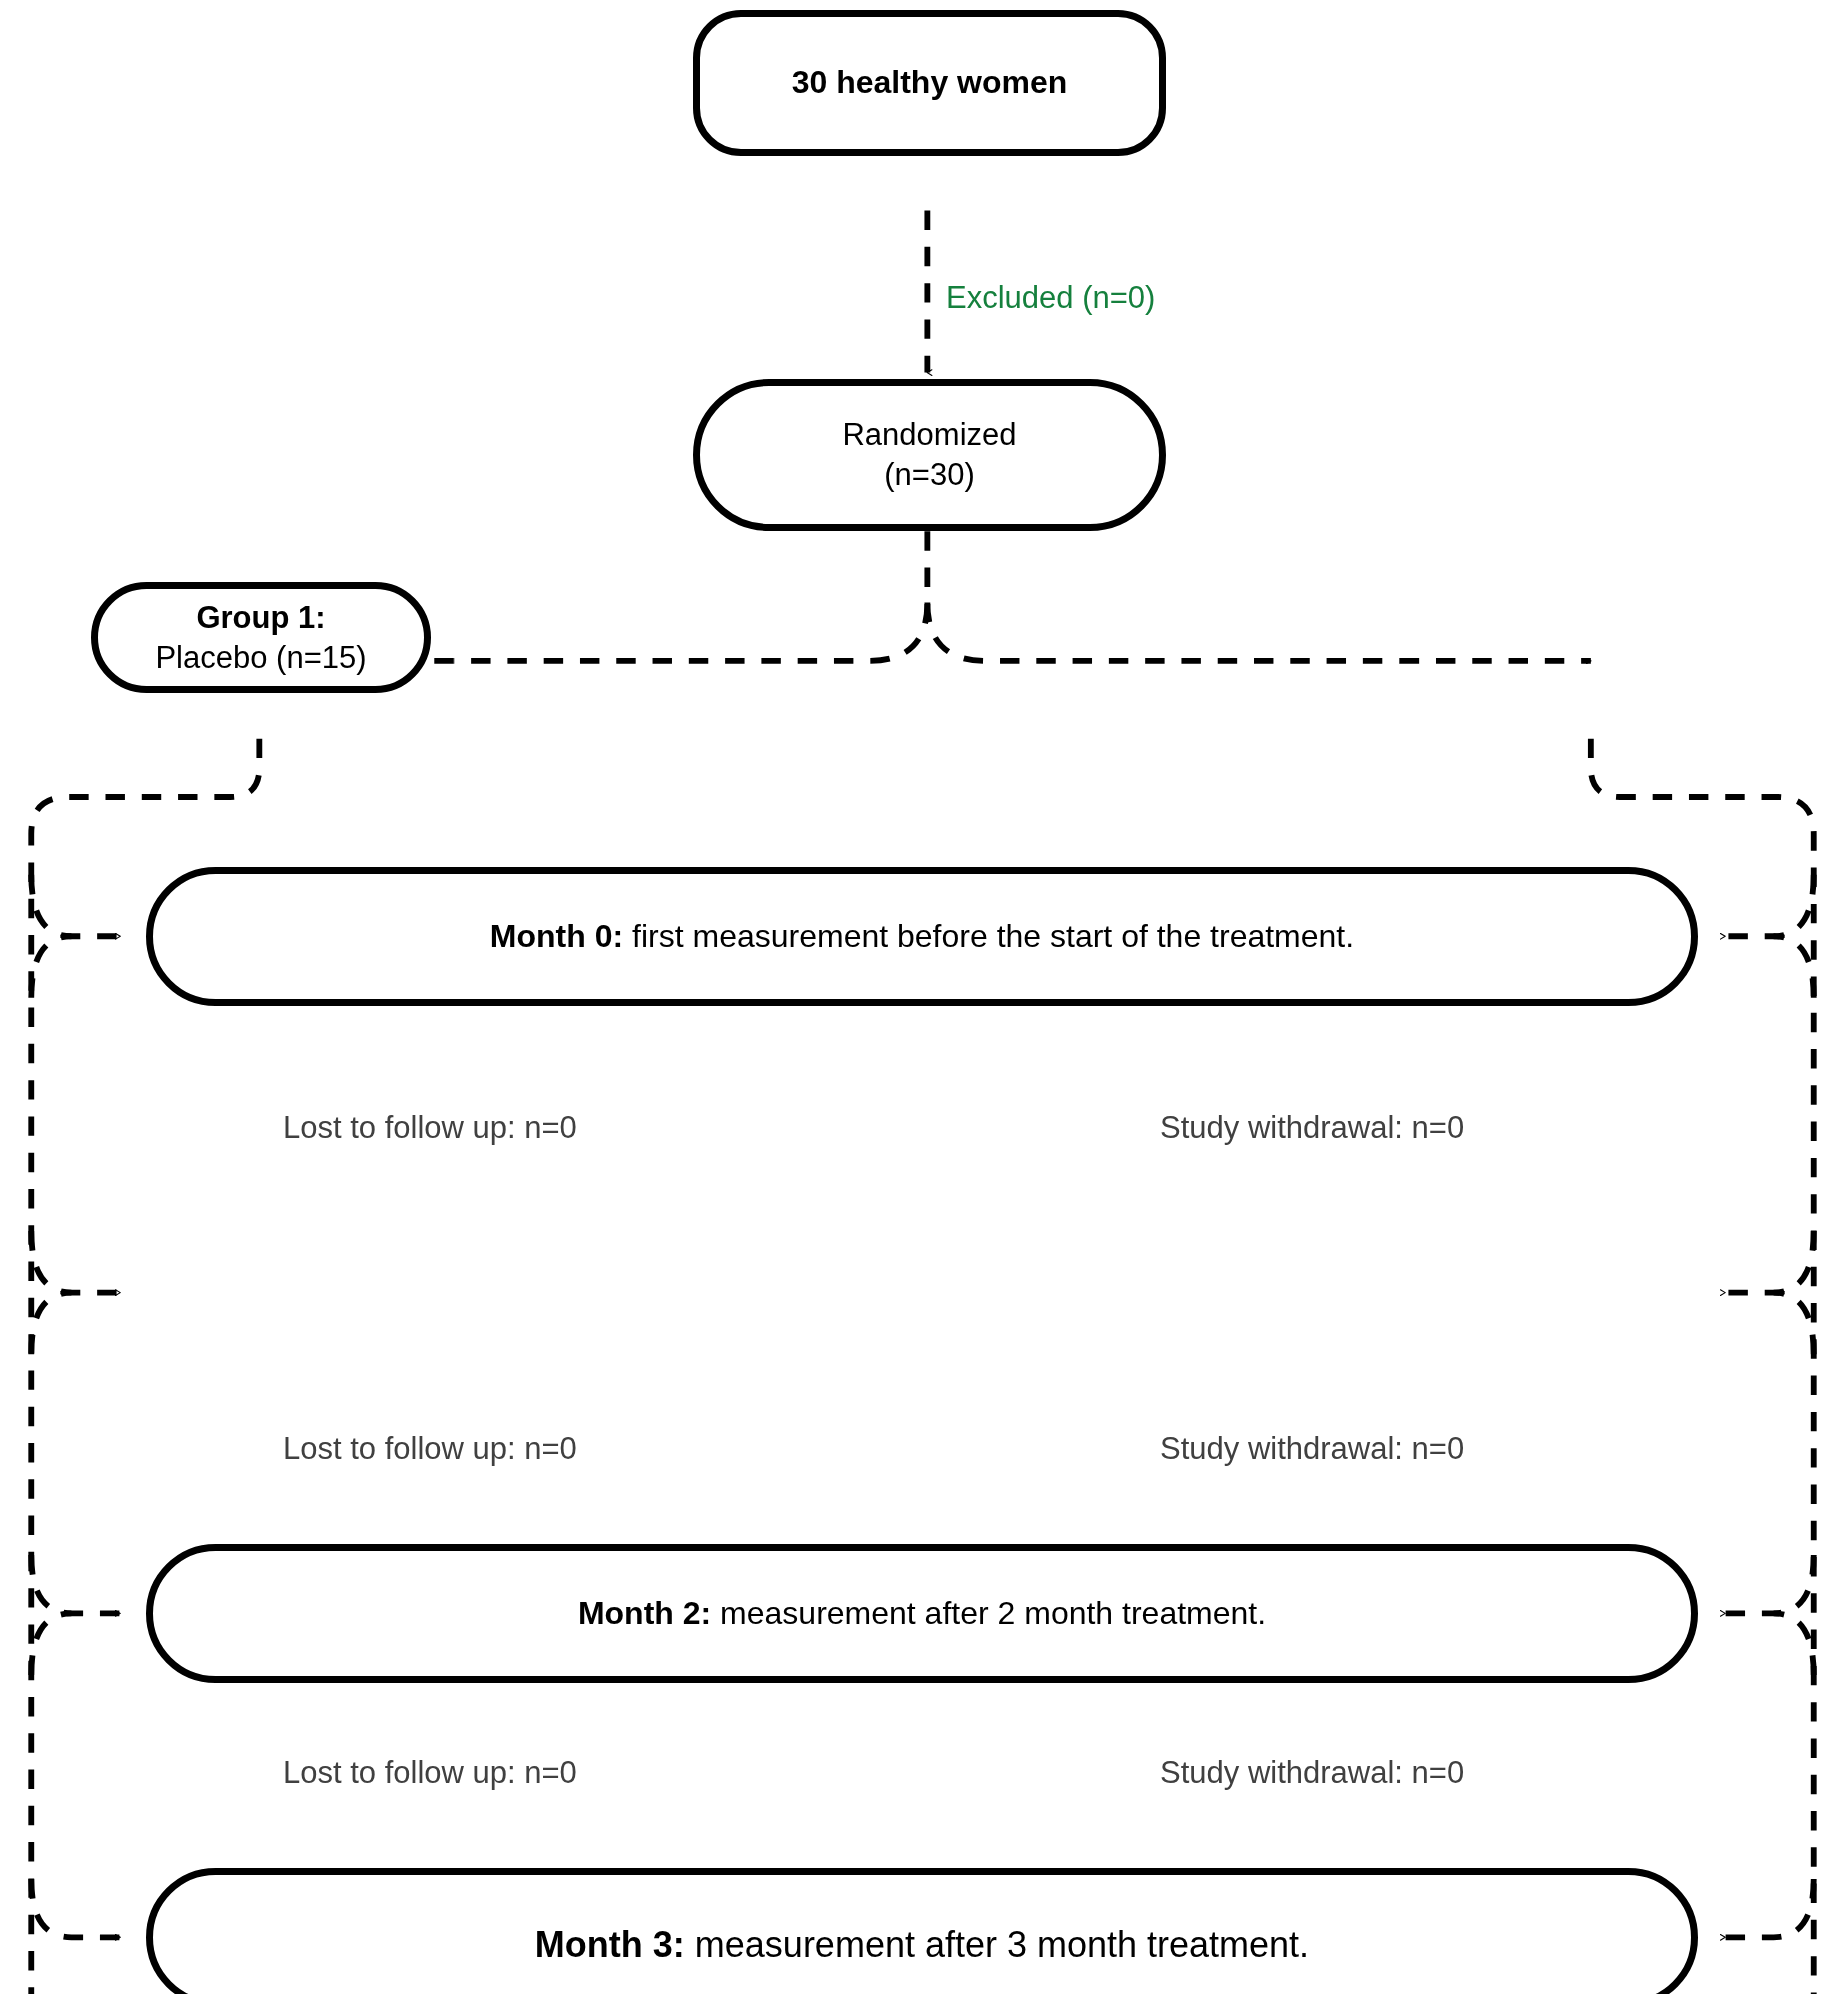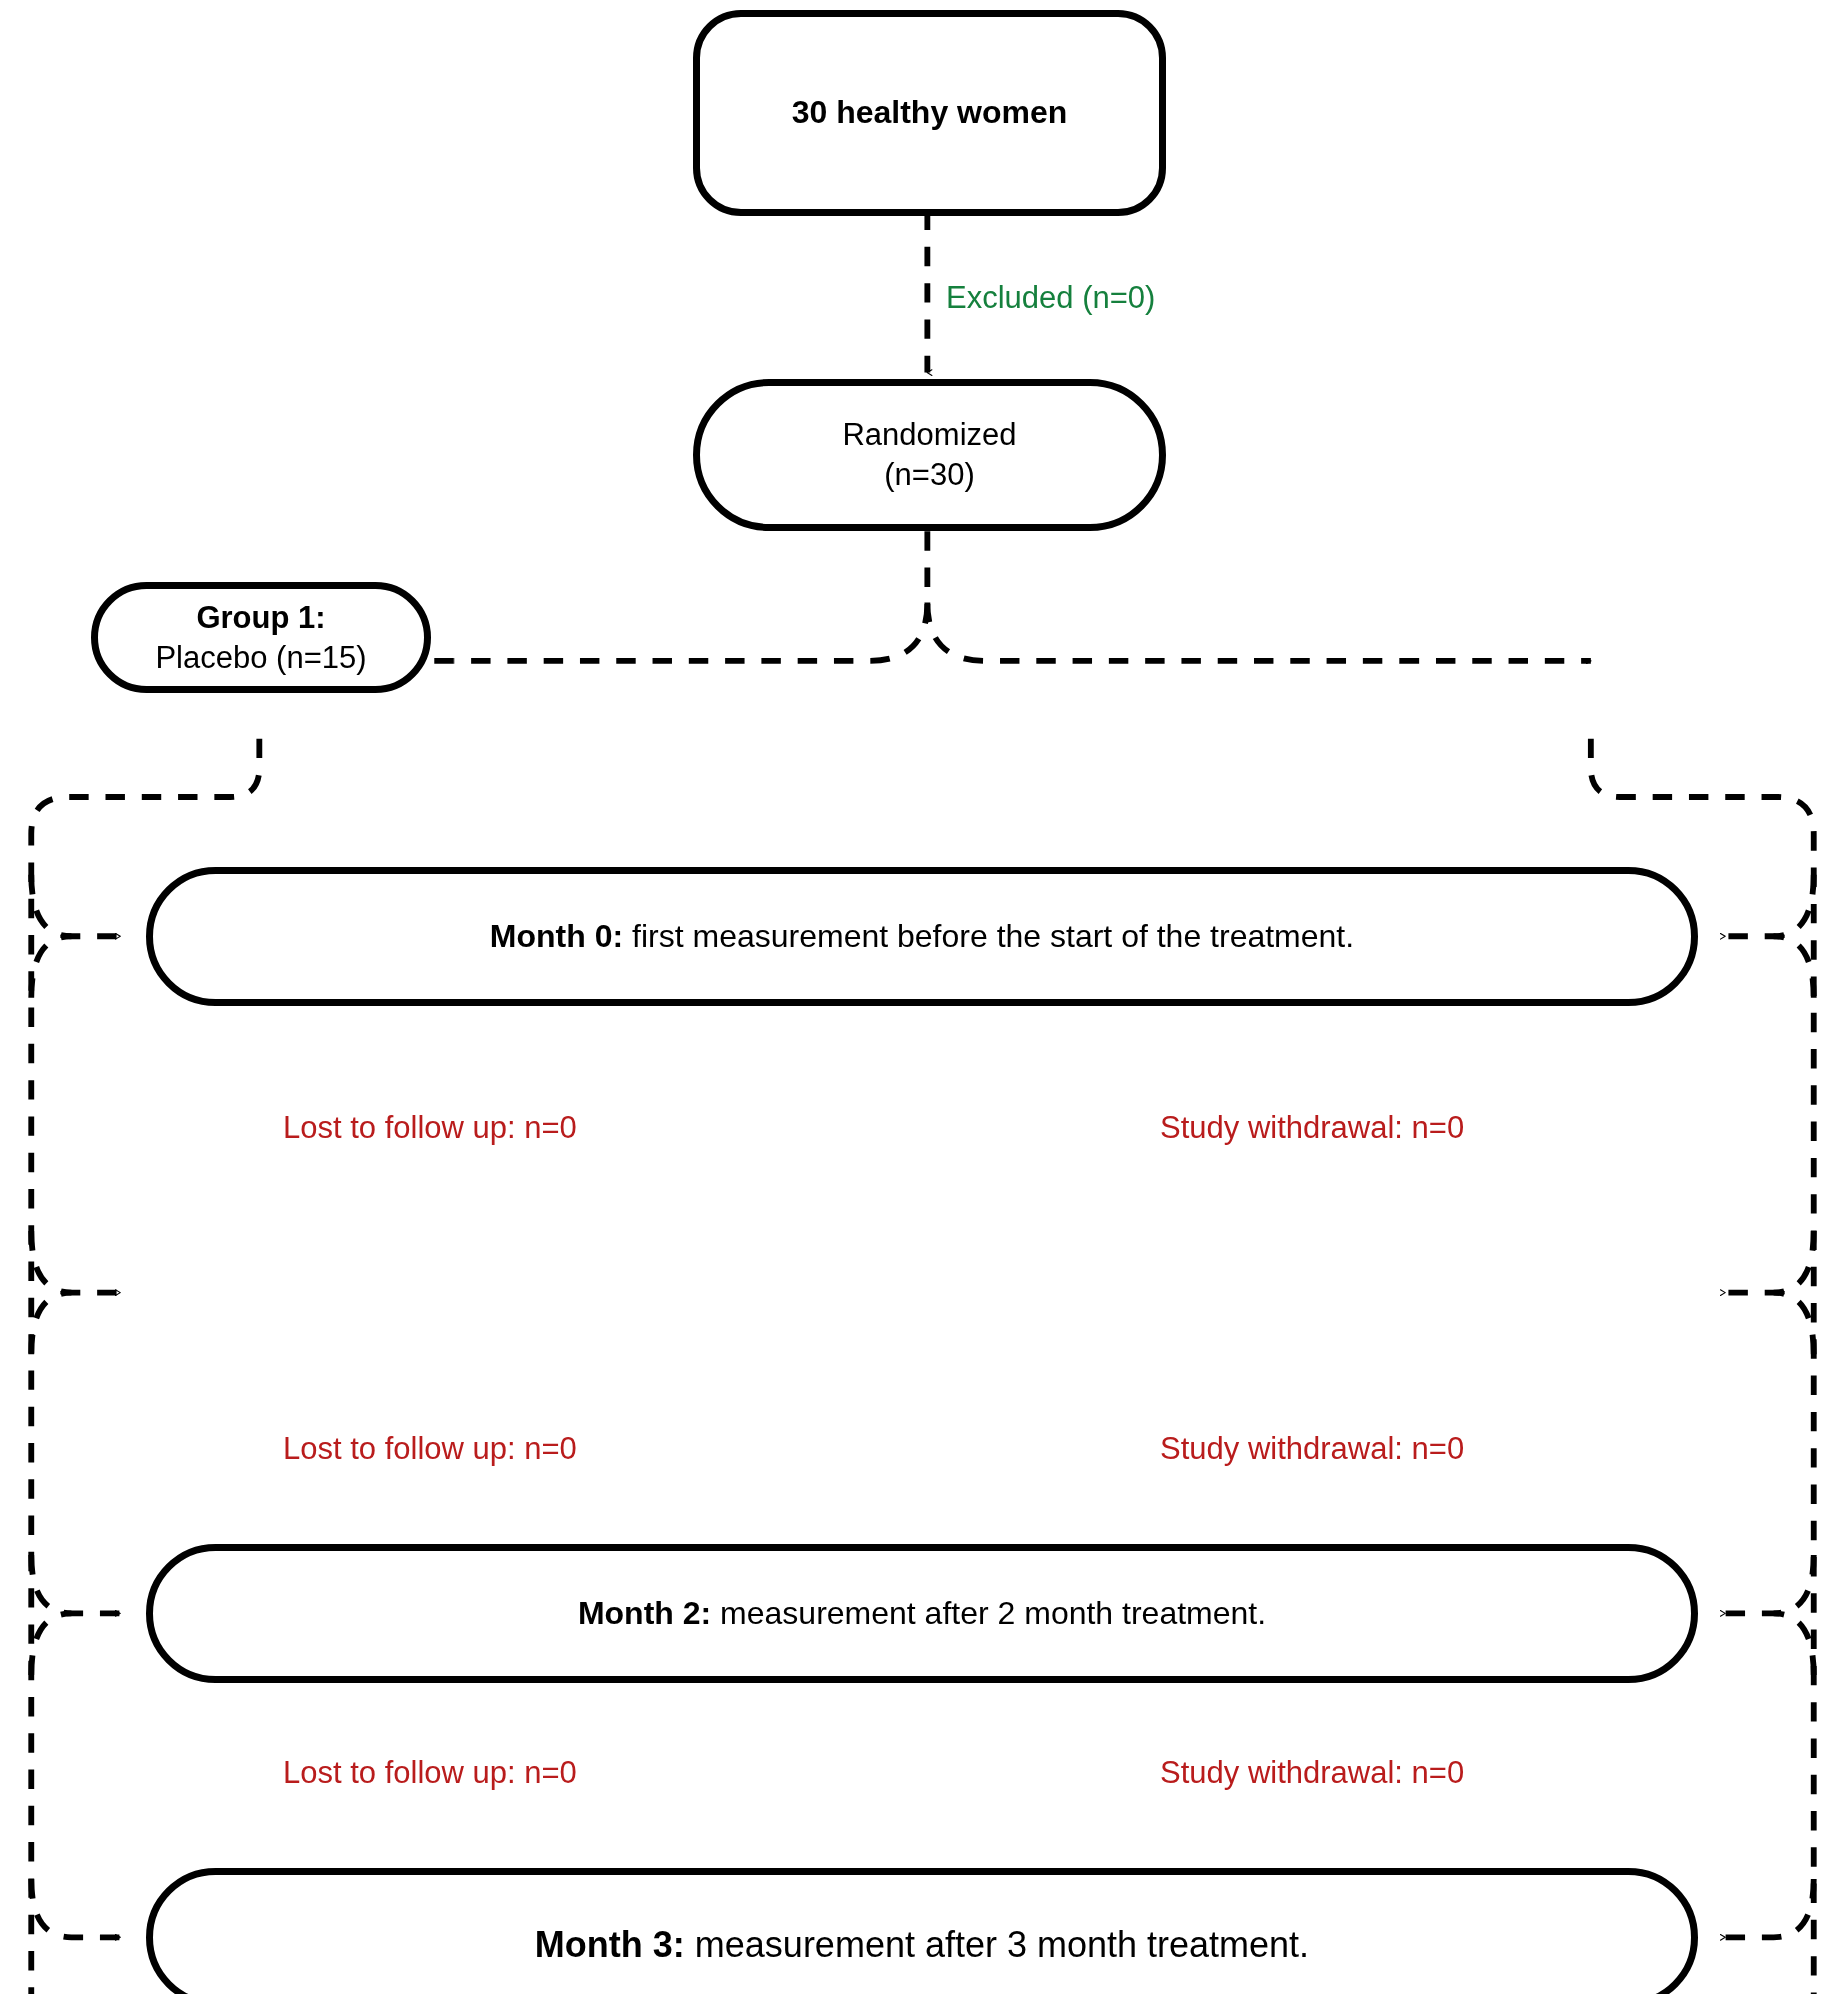--- a/index.html
+++ b/index.html
@@ -42,21 +42,21 @@
   .node-text .b {
     font-weight: bold;
   }
   .edge-label {
     position: absolute;
     color: #15803d;
     white-space: nowrap;
   }
   .attrition-label {
     position: absolute;
-    color: #b91c1c;
+    color: #404040;
     white-space: nowrap;
   }
 </style>
 </head>
 <body>
 
 <div id="canvas">
 
   <svg id="flow-svg" viewBox="0 0 2847 3079" xmlns="http://www.w3.org/2000/svg">
     <defs>
@@ -116,21 +116,21 @@
     </g>
     <g>
       <path d="M2799,2400 Q2799,2490 2737,2490 L2662,2490" fill="none" stroke="#000" stroke-width="9" stroke-dasharray="30,26" stroke-linecap="butt" marker-end="url(#arrowLeft)"></path>
       <path d="M2799,2585 Q2799,2490 2737,2490" fill="none" stroke="#000" stroke-width="9" stroke-dasharray="30,26" stroke-linecap="butt"></path>
     </g>
     <g>
       <path d="M2799,2900 Q2799,2990 2737,2990 L2662,2990" fill="none" stroke="#000" stroke-width="9" stroke-dasharray="30,26" stroke-linecap="butt" marker-end="url(#arrowLeft)"></path>
     </g>
   </svg>
 
-  <div class="node-box" style="left:693px; top:9.7px; width:473px; height:206px; border-radius:48px;">
+  <div class="node-box" style="left:693px; top:9.7px; width:473px; height:146px; border-radius:48px;">
     <div class="node-text" style="font-size:32px; font-weight:bold;">30 healthy women</div>
   </div>
 
   <div class="edge-label" style="left:946px; top:280px; font-size:31px;">Excluded (n=0)</div>
 
   <div class="node-box" style="left:693px; top:379px; width:473px; height:152px; border-radius:76px;">
     <div class="node-text" style="font-size:31px;">
       <div>Randomized</div>
       <div>(n=30)</div>
     </div>

